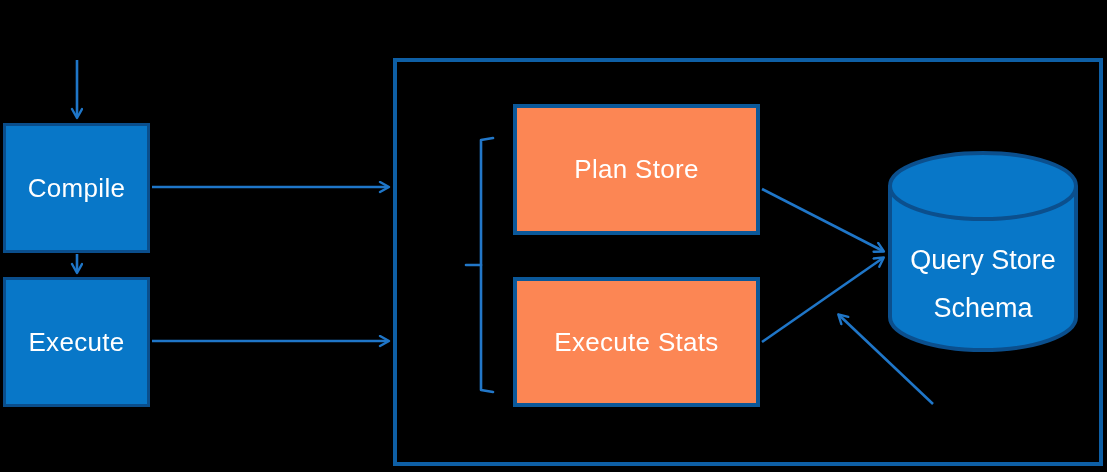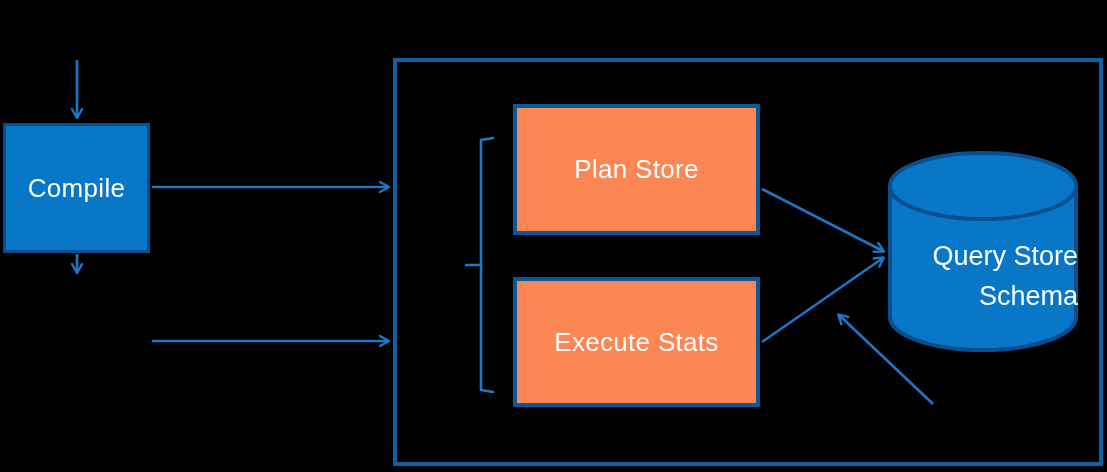--- a/index.html
+++ b/index.html
@@ -53,22 +53,22 @@
     background: transparent;
   }
   .plan-store    { left: 513px; top: 104px; width: 247px; height: 131px; text-align: right; }
   .runtime-stats { left: 513px; top: 277px; width: 247px; height: 130px; }
   .cylinder-label {
     position: absolute;
     left: 888px; top: 236px; width: 190px;
     color: #ffffff;
     font-size: 27px;
     font-weight: 400;
-    line-height: 40px;
-    text-align: right;
+    line-height: 48px;
+    text-align: center;
     white-space: pre-line;
   }
 </style>
 </head>
 <body>
 
 <div class="canvas">
 
   <svg class="overlay" viewBox="0 0 1107 472" xmlns="http://www.w3.org/2000/svg">
     <defs>
@@ -101,20 +101,23 @@
       <ellipse cx="983" cy="186" rx="93" ry="33" fill="#0877C8" stroke="#0B4F8D" stroke-width="4"></ellipse>
     </g>
   </svg>
 
   <div class="container-box"></div>
 
   <div class="node node-blue compile">
     <span>Compile</span>
   </div>
 
+  <div class="node node-blue execute">
+    <span>Execute</span>
+  </div>
 
   <div class="node node-orange plan-store">
     <span>Plan Store</span>
   </div>
 
   <div class="node node-orange runtime-stats">
     <span>Execute Stats</span>
   </div>
 
   <div class="cylinder-label">Query Store

